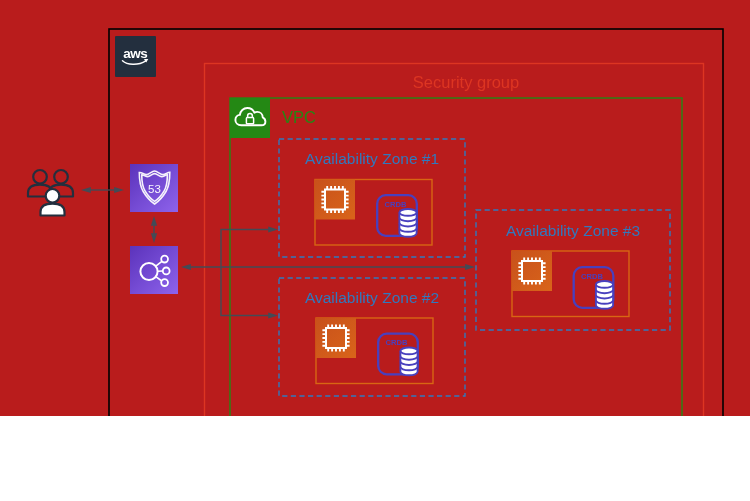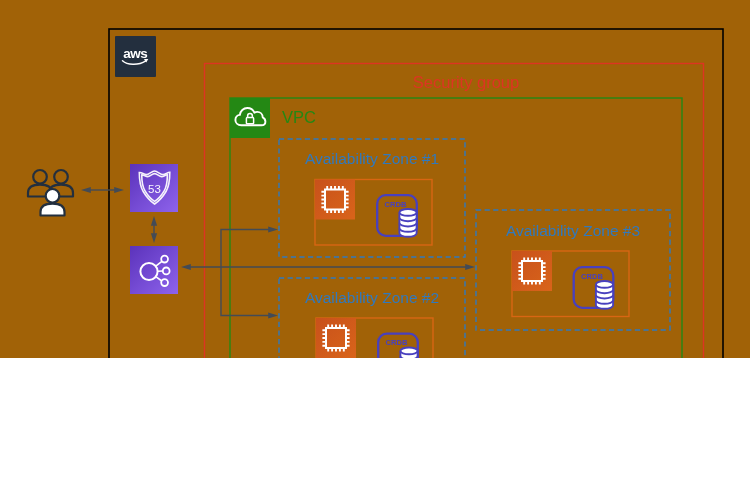--- a/index.html
+++ b/index.html
@@ -1,16 +1,16 @@
 <!DOCTYPE html>
 <html><head>
 <meta charset="utf-8">
 <style>
   html,body{margin:0;padding:0;background:#ffffff;}
-  .stage{position:relative;width:750px;height:358px;background:#a16207;overflow:hidden;
+  .stage{position:relative;width:750px;height:416px;background:#b91c1c;overflow:hidden;
          font-family:"Liberation Sans",sans-serif;}
   svg{display:block;}
   text{font-family:"Liberation Sans",sans-serif;}
 </style>
 </head>
 <body>
 
 <div class="stage">
 <svg width="750" height="501" viewBox="0 0 750 501" xmlns="http://www.w3.org/2000/svg">
   <defs>

